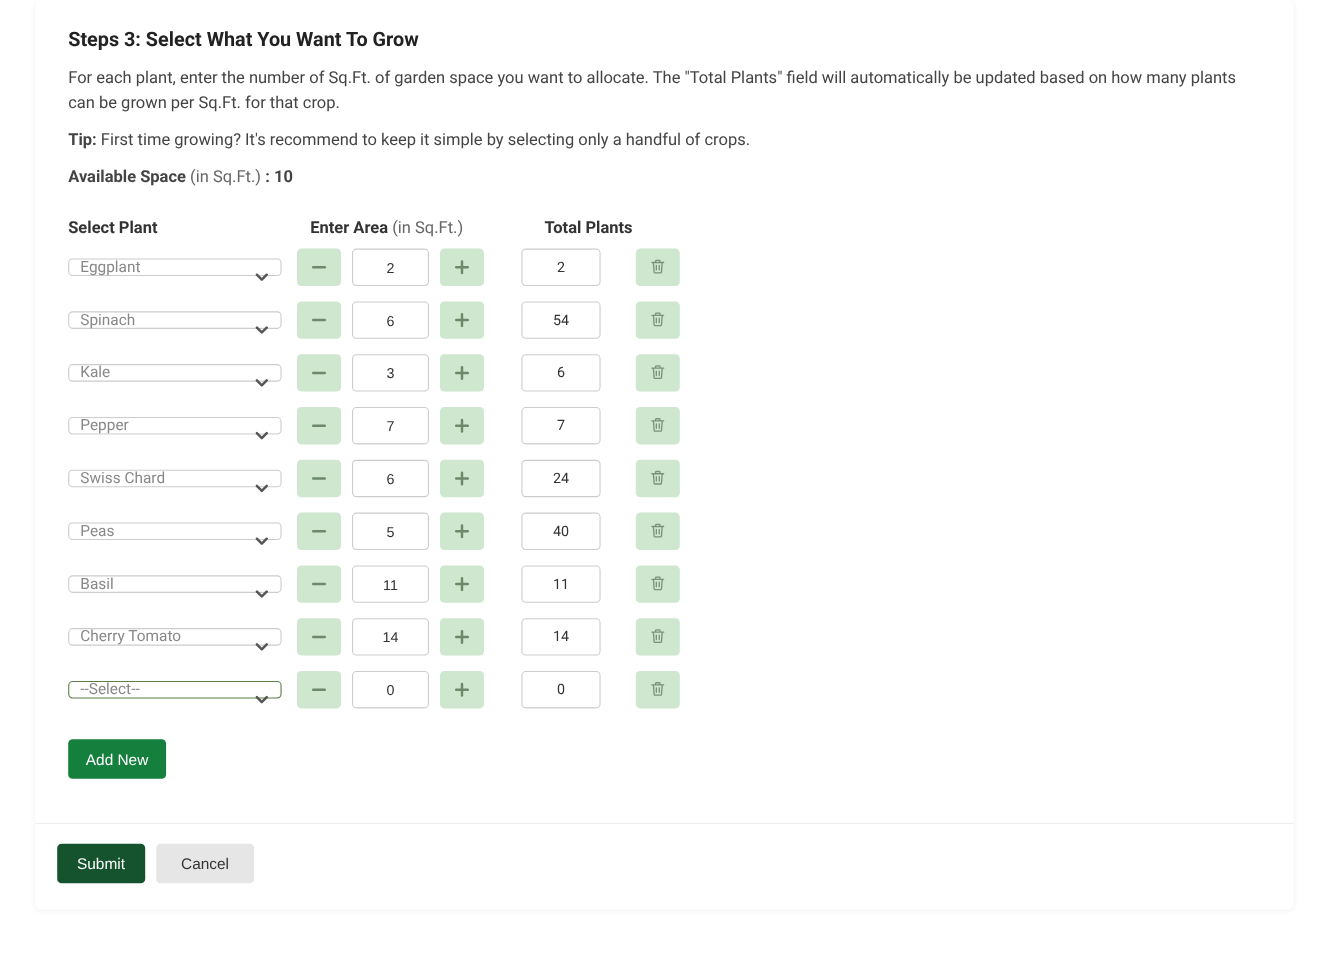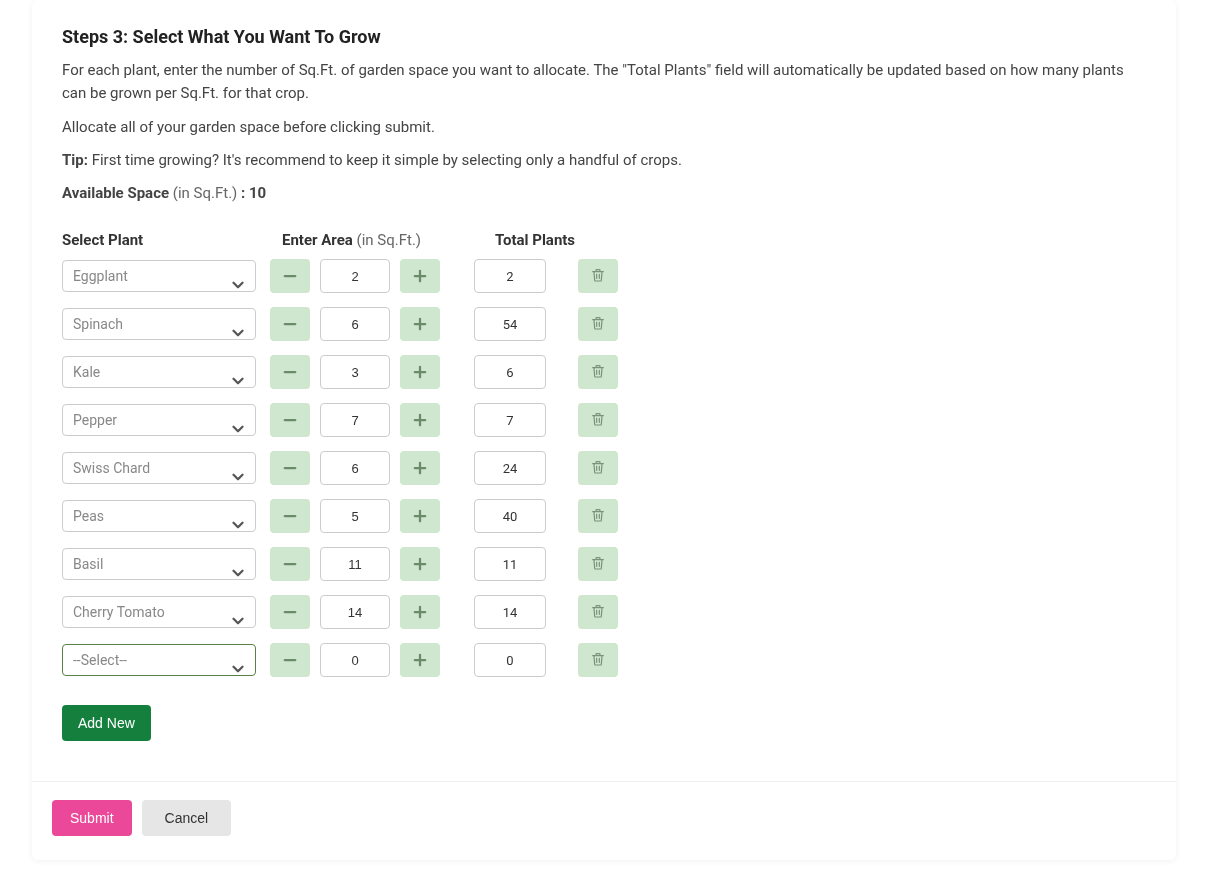--- a/index.html
+++ b/index.html
@@ -46,21 +46,21 @@
   .rows { }
   .row {
     display: flex;
     align-items: center;
     gap: 14px;
     margin: 10px 0 14px 0;
   }
   .select {
     position: relative;
     width: 194px;
-    height: 32px;
+    height: 16px;
     border: 1px solid #ccc;
     border-radius: 4px;
     background: #fff;
     display: flex;
     align-items: center;
     padding: 0 10px;
     color: #888;
     cursor: pointer;
     font-size: 14px;
   }
@@ -120,21 +120,21 @@
     cursor: pointer;
     font-size: 14px;
   }
   .footer {
     border-top: 1px solid #eee;
     padding: 18px 20px 24px 20px;
     display: flex;
     gap: 10px;
   }
   .submit-btn {
-    background: #ec4899;
+    background: #14532d;
     color: #fff;
     border: none;
     padding: 10px 18px;
     border-radius: 4px;
     cursor: pointer;
     font-size: 14px;
   }
   .cancel-btn {
     background: #e6e6e6;
     color: #333;
@@ -148,21 +148,20 @@
 </style>
 </head>
 <body>
 
 <div class="page">
   <div class="card">
     <div class="card-body">
       <h2>Steps 3: Select What You Want To Grow</h2>
 
       <p>For each plant, enter the number of Sq.Ft. of garden space you want to allocate. The "Total Plants" field will automatically be updated based on how many plants can be grown per Sq.Ft. for that crop.</p>
-      <p>Allocate all of your garden space before clicking submit.</p>
       <p>
         <span class="bold">Tip:</span><span> First time growing? It's recommend to keep it simple by selecting only a handful of crops.</span>
       </p>
       <p>
         <span class="bold">Available Space</span><span class="muted"> (in Sq.Ft.) </span><span class="bold">: </span><span class="bold">10</span>
       </p>
 
       <div class="cols-header">
         <div class="col-plant bold">Select Plant</div>
         <div class="col-area">

